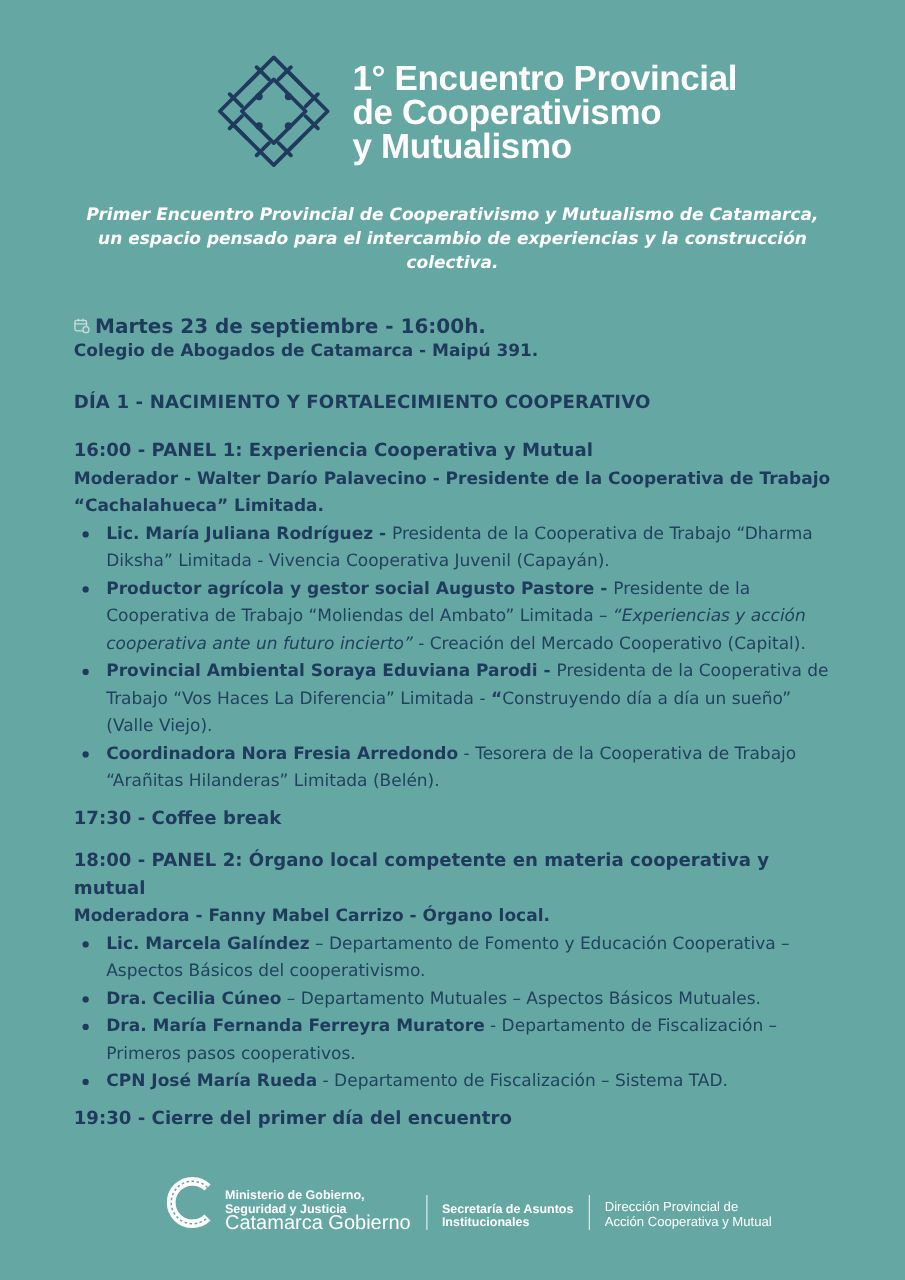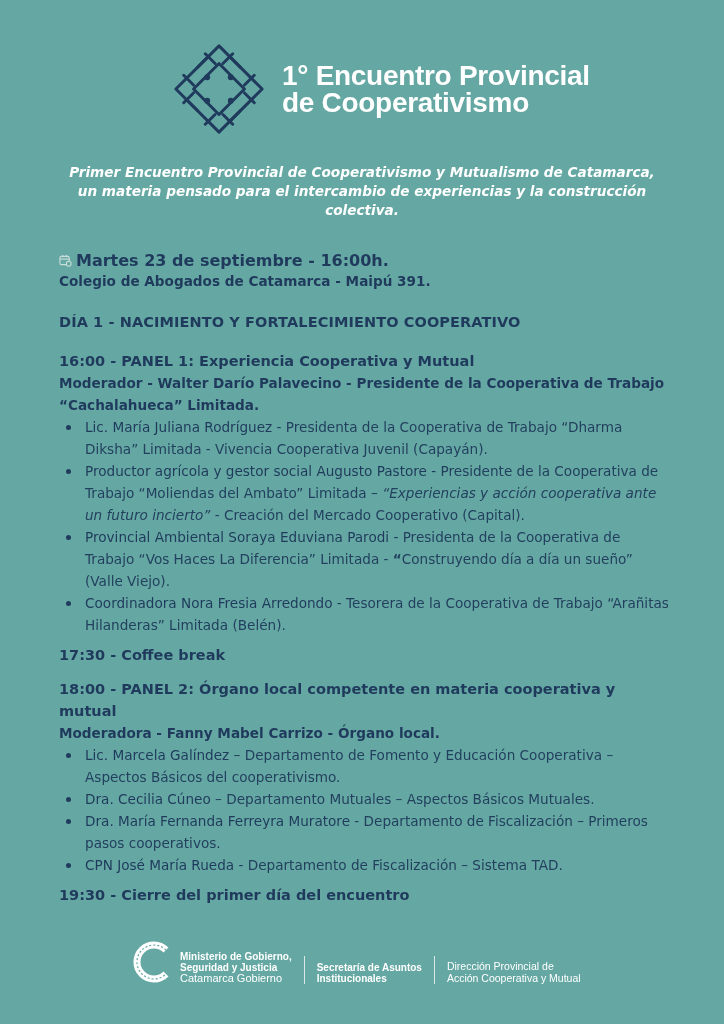--- a/index.html
+++ b/index.html
@@ -18,21 +18,21 @@
   .content { position: absolute; left: 59px; top: 250px; width: 610px; }
   .date-line { font-weight: bold; font-size: 16px; line-height: 21px; display: flex; align-items: center; }
   .cal { display: inline-block; width: 13px; height: 13px; margin-right: 4px; }
   .venue { font-weight: bold; font-size: 13.6px; line-height: 21px; }
   .day { font-weight: bold; font-size: 14.5px; margin-top: 20px; line-height: 20px; letter-spacing: 0.1px; }
   .session-title { font-weight: bold; font-size: 14.5px; line-height: 22px; margin-top: 18px; }
   .moderator { font-weight: bold; font-size: 13.6px; line-height: 22px; }
   ul { margin: 0; padding: 0 0 0 26px; list-style: none; }
   li { position: relative; font-size: 13.6px; line-height: 22px; margin-bottom: 0px; }
   li::before { content: ""; position: absolute; left: -19px; top: 9px; width: 5px; height: 5px; border-radius: 50%; background: #1f3a5c; }
-  .name { font-weight: normal; }
+  .name { font-weight: bold; }
   .desc { font-weight: normal; color: #23405f; }
   .desc-italic { font-style: italic; }
   .desc-bold { font-weight: bold; }
   .simple { font-weight: bold; font-size: 14.5px; line-height: 22px; margin-top: 8px; }
   .footer { position: absolute; left: 130px; top: 940px; display: flex; align-items: flex-end; color: #ffffff; }
   .flogo { width: 44px; height: 44px; margin-right: 6px; }
   .fblock { font-family: "Liberation Sans", sans-serif; font-size: 10px; line-height: 11px; }
   .fb { font-weight: bold; }
   .sep { width: 1px; height: 28px; background: rgba(255,255,255,0.75); margin: 0 12px; }
 </style>
@@ -48,24 +48,25 @@
       <path d="M36 14 L46 24 M64 14 L54 24 M86 36 L76 46 M86 64 L76 54 M64 86 L54 76 M36 86 L46 76 M14 64 L24 54 M14 36 L24 46"></path>
       <circle cx="38" cy="38" r="1.5"></circle>
         <circle cx="62" cy="38" r="1.5"></circle>
         <circle cx="62" cy="62" r="1.5"></circle>
         <circle cx="38" cy="62" r="1.5"></circle>
     </g>
   </svg>
   <div class="title">
     <div>1° Encuentro Provincial</div>
     <div>de Cooperativismo</div>
+    <div>y Mutualismo</div>
   </div>
 </div>
 
-<div class="intro">Primer Encuentro Provincial de Cooperativismo y Mutualismo de Catamarca, un materia pensado para el intercambio de experiencias y la construcción colectiva.</div>
+<div class="intro">Primer Encuentro Provincial de Cooperativismo y Mutualismo de Catamarca, un espacio pensado para el intercambio de experiencias y la construcción colectiva.</div>
 
 <div class="content">
   <div class="date-line">
     <svg class="cal" viewBox="0 0 14 14">
       <rect x="1" y="2.5" width="10" height="9" rx="1.5" fill="none" stroke="#c9dedb" stroke-width="1.2"></rect>
       <line x1="1" y1="5.5" x2="11" y2="5.5" stroke="#c9dedb" stroke-width="1.2"></line>
       <line x1="4" y1="1" x2="4" y2="3.5" stroke="#c9dedb" stroke-width="1.2"></line>
       <line x1="8" y1="1" x2="8" y2="3.5" stroke="#c9dedb" stroke-width="1.2"></line>
       <circle cx="10.5" cy="10.5" r="2.6" fill="#65a8a3" stroke="#c9dedb" stroke-width="1.1"></circle>
     </svg>
@@ -115,21 +116,21 @@
 </div>
 
 <div class="footer">
   <svg class="flogo" viewBox="0 0 44 44">
     <path d="M36 10 A17 17 0 1 0 36 34" fill="none" stroke="#ffffff" stroke-width="7"></path>
     <path d="M36 10 A17 17 0 1 0 36 34" fill="none" stroke="#65a8a3" stroke-width="1.2" stroke-dasharray="2 2"></path>
   </svg>
   <div class="fblock">
     <div class="fb">Ministerio de Gobierno,</div>
     <div class="fb">Seguridad y Justicia</div>
-    <div style="font-size:11px">Catamarca Gobierno</div>
+    <div style="font-size:16px">Catamarca Gobierno</div>
   </div>
   <div class="sep"></div>
   <div class="fblock">
     <div class="fb">Secretaría de Asuntos</div>
     <div class="fb">Institucionales</div>
   </div>
   <div class="sep"></div>
   <div class="fblock" style="font-size:10.5px;line-height:12px">
     <div>Dirección Provincial de</div>
     <div>Acción Cooperativa y Mutual</div>

